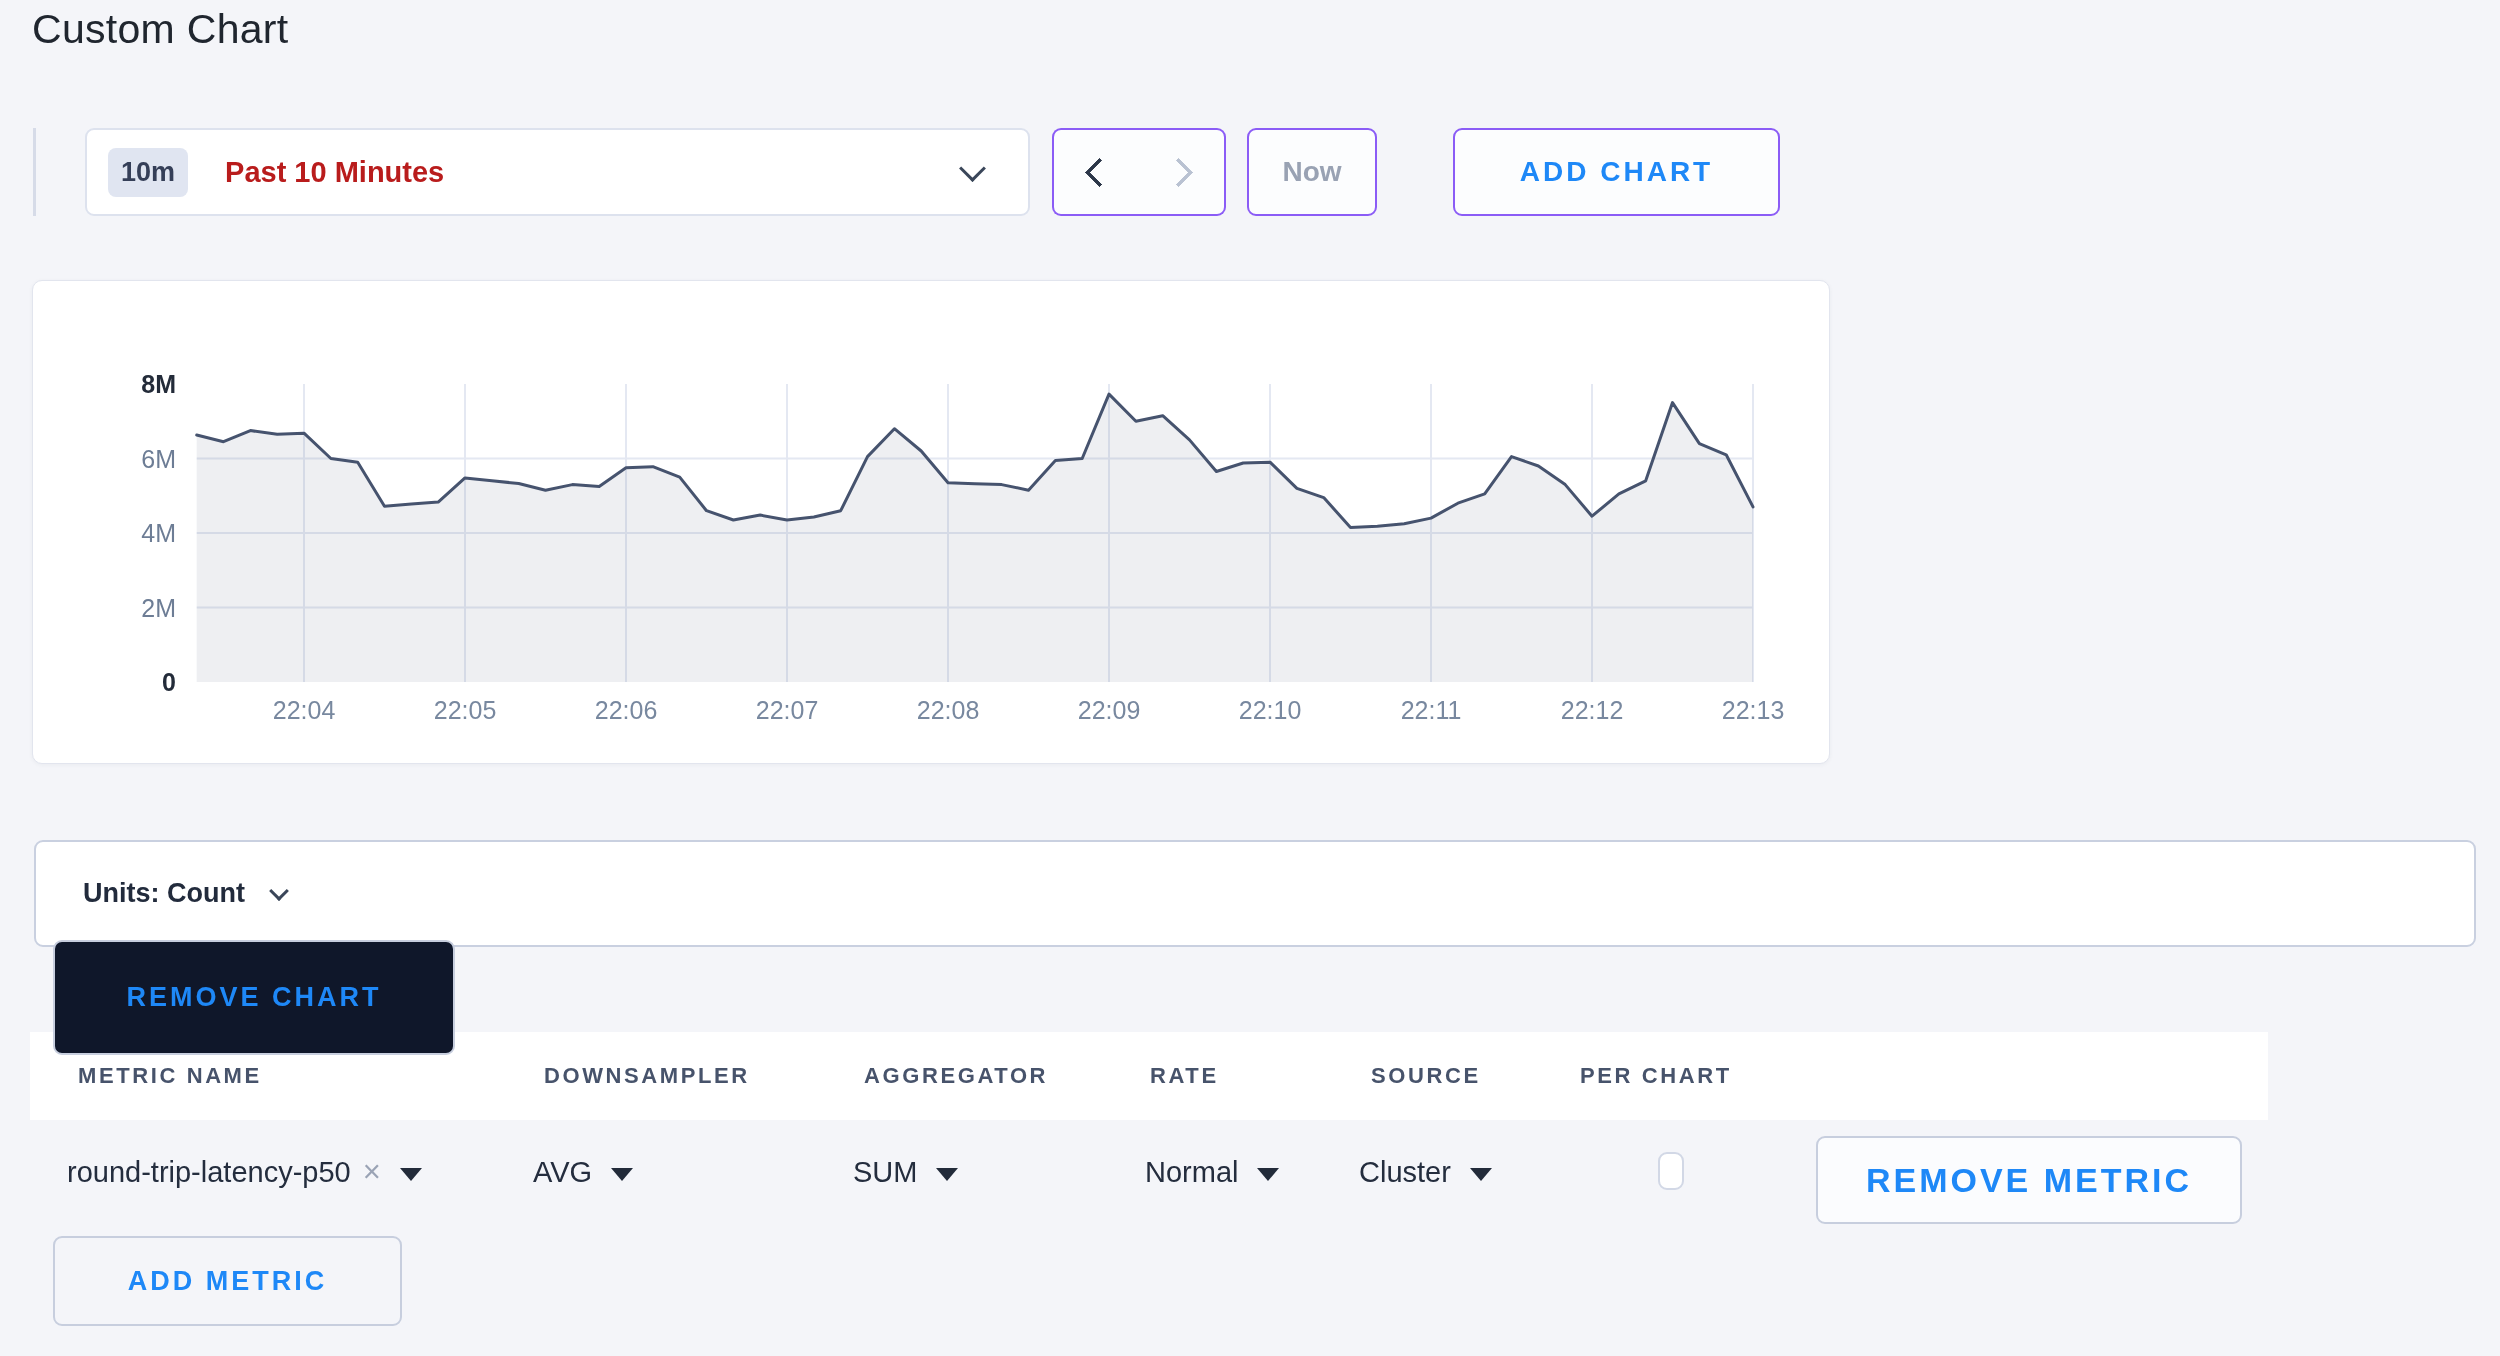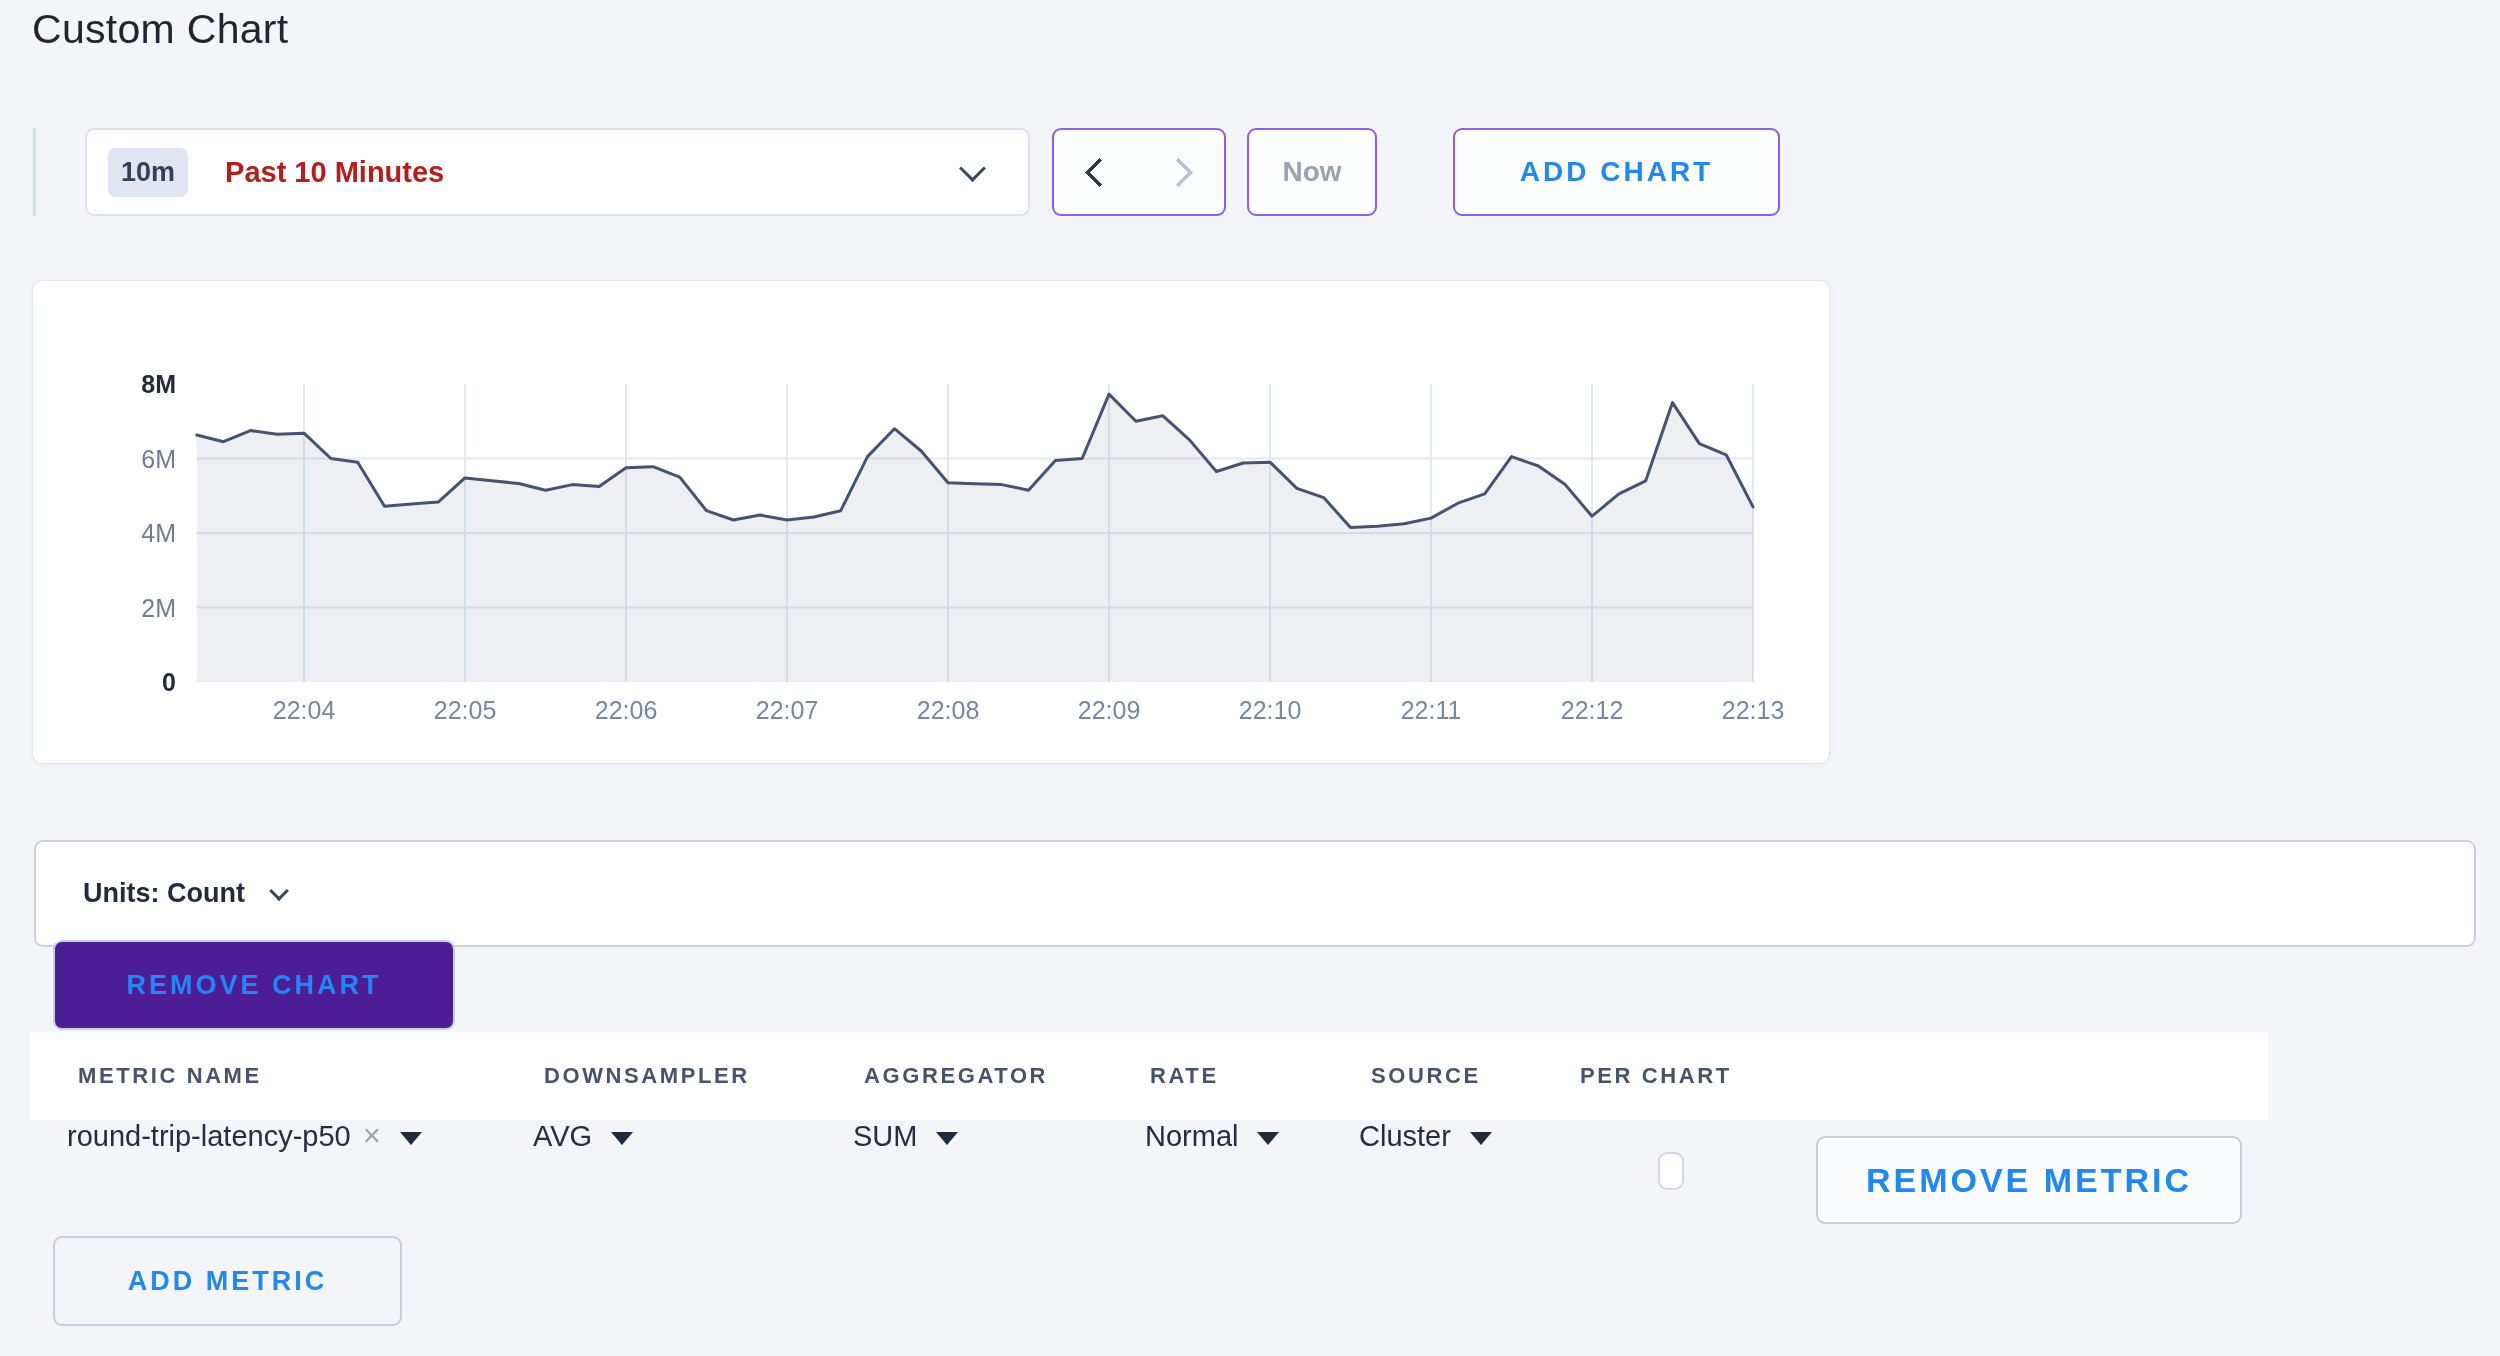--- a/index.html
+++ b/index.html
@@ -36,26 +36,26 @@
   .grid{stroke:#e4e8f2;stroke-width:2;fill:none;}
   .xlab{fill:#78889f;font-size:25px;text-anchor:middle;}
   .ylab{fill:#6d7d95;font-size:25px;text-anchor:end;}
   .ylab.bold{fill:#232b39;font-weight:700;}
 
   .units-bar{position:absolute;left:34px;top:840px;width:2442px;height:107px;background:#fff;border:2px solid #c9d0e0;border-radius:9px;box-sizing:border-box;display:flex;align-items:center;cursor:pointer;}
   .units-label{margin-left:47px;font-weight:700;font-size:27px;color:#222b3c;}
   .units-bar .chev-down{width:11px;height:11px;border-right:3px solid #3a4659;border-bottom:3px solid #3a4659;margin-left:27px;margin-top:-5px;}
 
   .outline-btn{box-sizing:border-box;border:2px solid #c7cede;border-radius:9px;background:transparent;}
-  .remove-chart-btn{position:absolute;left:53px;top:940px;width:402px;height:90px;font-size:27px;z-index:3;background:#4c1d95;}
+  .remove-chart-btn{position:absolute;left:53px;top:940px;width:402px;height:115px;font-size:27px;z-index:3;background:#0f172a;}
 
   .table-band{position:absolute;left:30px;top:1032px;width:2238px;height:88px;background:#fff;}
   .th{position:absolute;top:50%;transform:translateY(-50%);font-size:22px;font-weight:700;letter-spacing:2.6px;color:#47536b;white-space:nowrap;}
 
-  .select{position:absolute;top:1108px;height:56px;display:flex;align-items:center;cursor:pointer;white-space:nowrap;}
+  .select{position:absolute;top:1144px;height:56px;display:flex;align-items:center;cursor:pointer;white-space:nowrap;}
   .select .lbl{font-size:29px;color:#242d3e;}
   .caret{width:0;height:0;border-left:11px solid transparent;border-right:11px solid transparent;border-top:13px solid #222b3a;margin-left:19px;margin-top:4px;}
   .close-x{color:#9aa3b5;font-size:31px;margin-left:12px;cursor:pointer;}
 
   .checkbox{position:absolute;left:1658px;top:1152px;width:26px;height:38px;background:#fff;border:2px solid #d2d8e6;border-radius:9px;box-sizing:border-box;cursor:pointer;}
 
   .remove-metric-btn{position:absolute;left:1816px;top:1136px;width:426px;height:88px;font-size:34px;background:#fbfcfe;}
   .add-metric-btn{position:absolute;left:53px;top:1236px;width:349px;height:90px;font-size:27px;}
 </style>
 </head>

